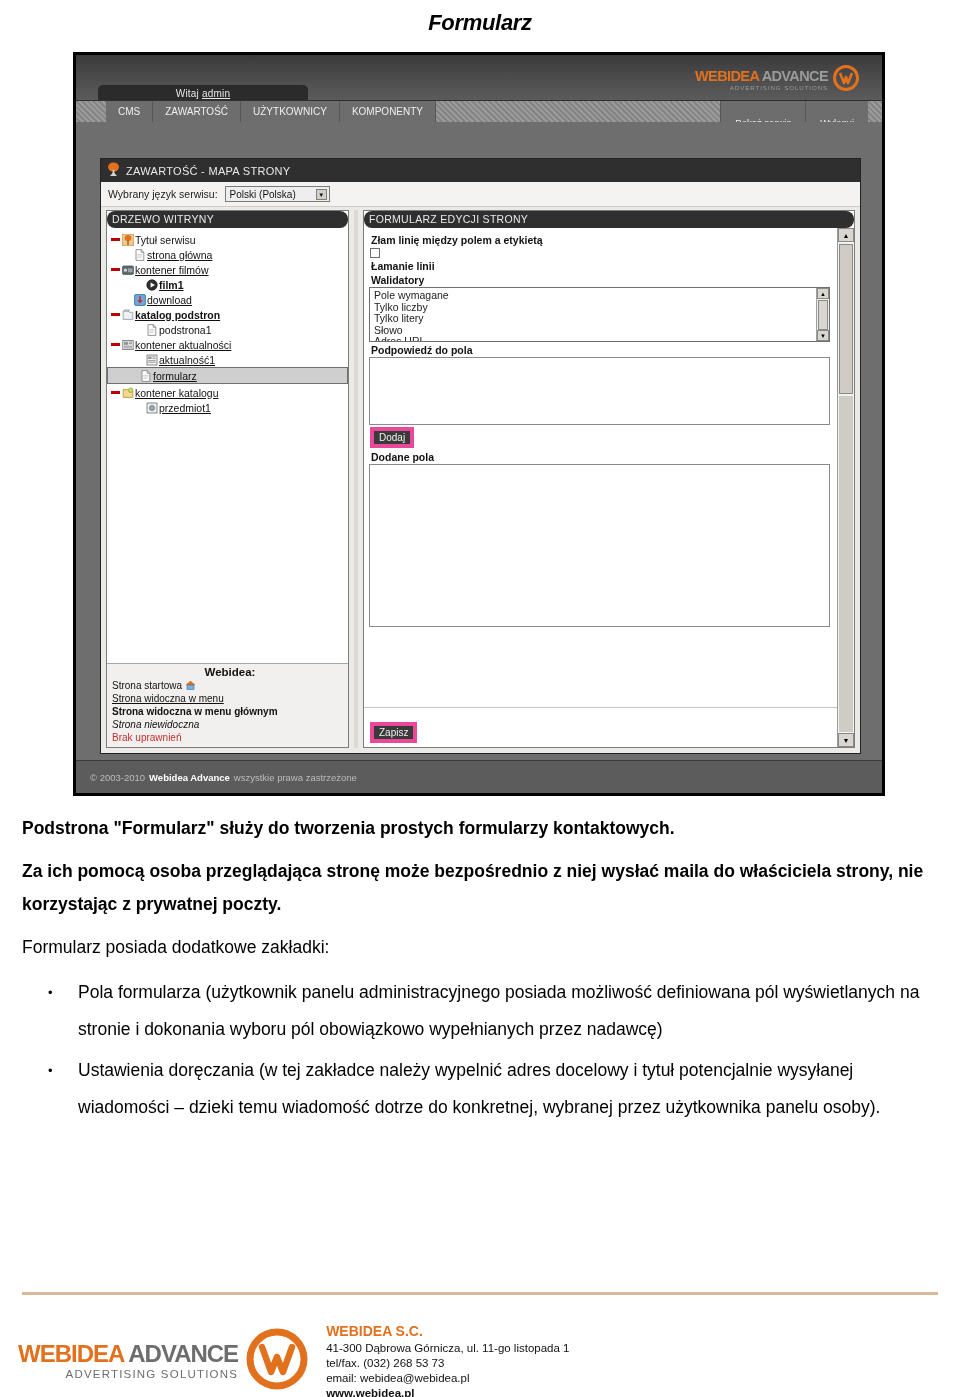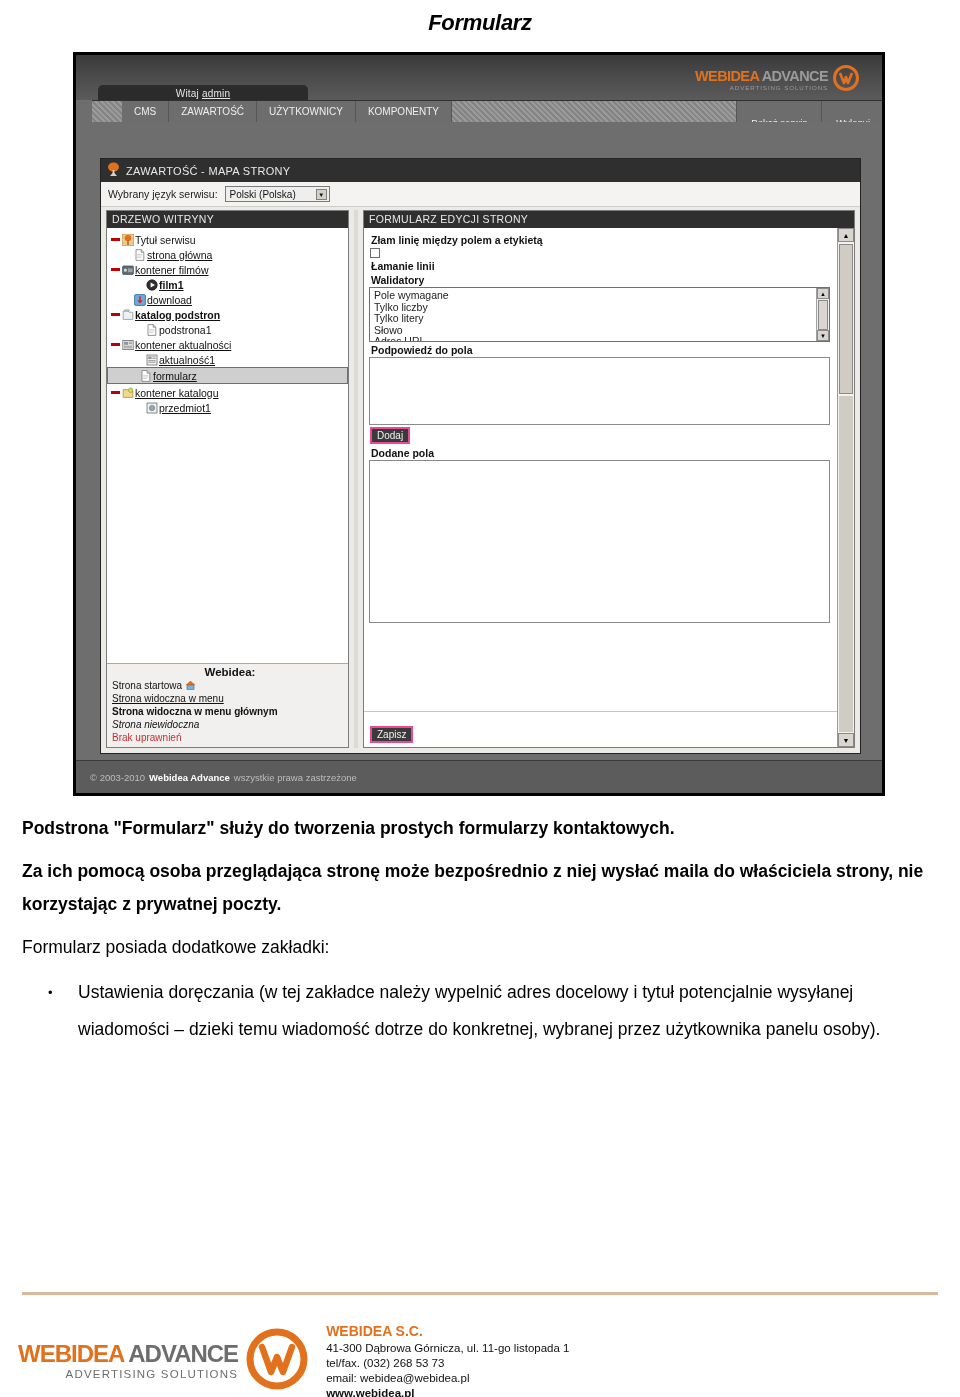--- a/index.html
+++ b/index.html
@@ -60,21 +60,21 @@
   .logo-line1 .w{ color:#e2711d; }
   .logo-line1 .a{ color:#9b9b9b; }
   .logo-line2{
     font-size:6.2px; color:#9b9b9b; letter-spacing:.9px;
     text-align:right; margin-top:1px;
   }
   .logo-mark{ flex:0 0 auto; }
 
   
   .menu-strip{
-    position:absolute; left:16px; top:45px; width:100%; height:22px;
+    position:absolute; left:0; top:45px; width:100%; height:22px;
     background:#8b8b8b;
     background-image:repeating-linear-gradient(45deg,#9a9a9a 0 2px,#848484 2px 4px);
     border-top:1px solid #2f2f2f;
     text-decoration:underline;
   }
   .menu-left{
     position:absolute; left:30px; top:0; height:22px;
     display:flex;
   }
   .menu-left .mi{
@@ -141,21 +141,21 @@
   .cols{
     position:absolute; left:0; top:48px; right:0; bottom:0;
     display:flex; padding:3px 5px 5px 5px; gap:5px;
   }
   .col-left{ width:243px; display:flex; flex-direction:column; border:1px solid #7c7c7c; background:#fff;}
   .col-right{ flex:1; display:flex; flex-direction:column; border:1px solid #7c7c7c; background:#fff; position:relative;}
 
   .col-head{
     height:17px; background:#2f2f2f; color:#e9e9e9;
     font-size:10.5px; line-height:17px; padding-left:5px;
-    letter-spacing:.3px; flex:0 0 auto;
+    letter-spacing:.3px; flex:0 0 auto;border-radius:8px;
   }
 
   
   .tree{
     flex:1; background:#fff; padding:4px 0 0 0; overflow:hidden;
     position:relative;
   }
   .tnode{
     display:flex; align-items:center;
     height:15px;
@@ -228,21 +228,21 @@
   }
   .lb-scroll .btn.bot{ position:absolute; bottom:0; left:0; right:0; }
 
   .txtarea{
     border:1px solid #8a8a8a; background:#fff;
   }
   .btn-dark{
     display:inline-block;
     background:#3a3a3a; color:#f0f0f0;
     font-size:10px; padding:1px 5px;
-    border:2px solid #ec4899;
+    border:4px solid #ec4899;
     margin:2px 0 1px 1px;
   }
 
   .save-bar{
     flex:0 0 auto; border-top:1px solid #c7c5c1;
     background:#fff; padding:12px 24px 3px 5px;
   }
 
   
   .panel-scroll{
@@ -597,20 +597,21 @@
       <span class="dim">wszystkie prawa zastrzeżone</span>
     </div>
   </div>
 </div>
 
 <div class="copy">
   <p class="para first">Podstrona "Formularz" służy do tworzenia prostych formularzy kontaktowych.</p>
   <p class="para first">Za ich pomocą osoba przeglądająca stronę może bezpośrednio z niej wysłać maila do właściciela strony, nie korzystając z prywatnej poczty.</p>
   <p class="para">Formularz posiada dodatkowe zakładki:</p>
   <ul class="bullets">
+    <li>Pola formularza (użytkownik panelu administracyjnego posiada możliwość definiowana pól wyświetlanych na stronie i dokonania wyboru pól obowiązkowo wypełnianych przez nadawcę)</li>
     <li>Ustawienia doręczania (w tej zakładce należy wypelnić adres docelowy i tytuł potencjalnie wysyłanej wiadomości – dzieki temu wiadomość dotrze do konkretnej, wybranej przez użytkownika panelu osoby).</li>
   </ul>
 </div>
 
 <div class="foot-rule"></div>
 <div class="foot">
   <div class="foot-logo">
     <div class="fl-text">
       <div class="fl-1">
         <span class="w">WEBIDEA</span>

